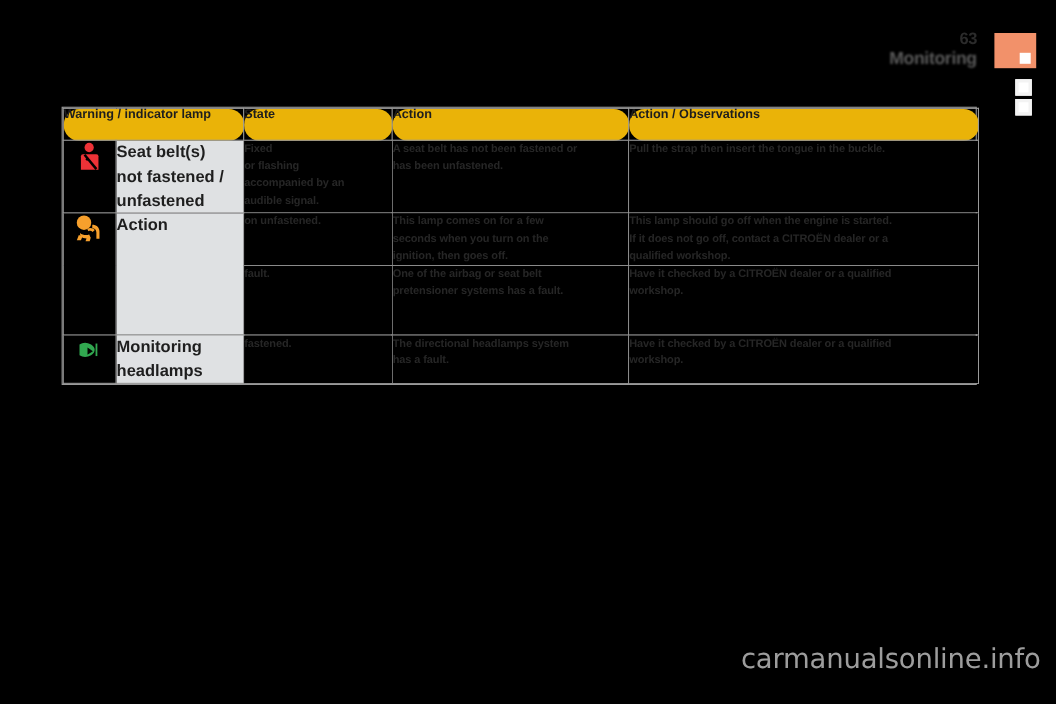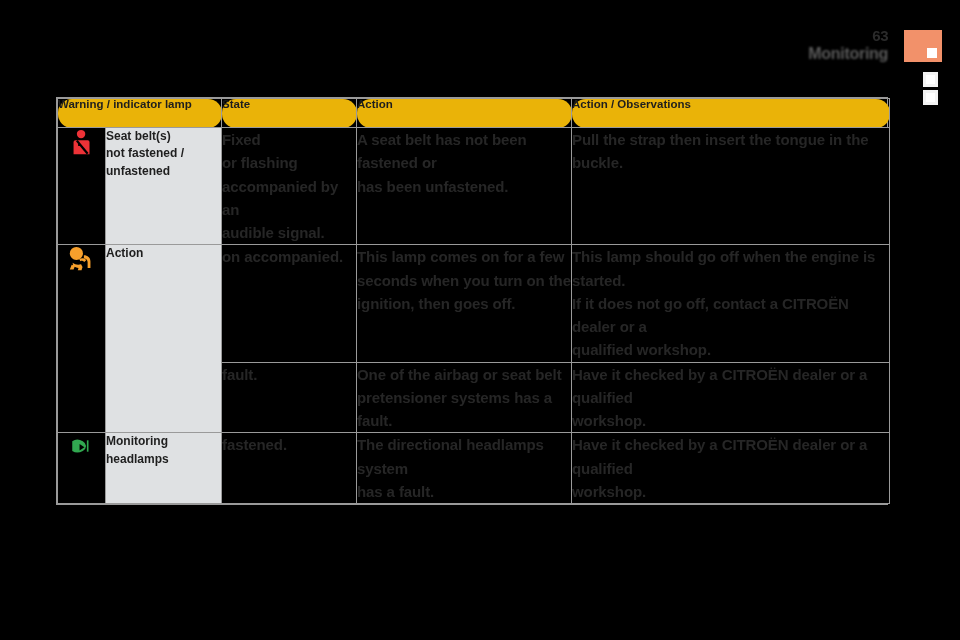--- a/index.html
+++ b/index.html
@@ -116,29 +116,29 @@
   col.c-cause { width: 215px; }
   col.c-act   { width: 318px; }
 
   td.icon-cell {
     background: #000000;
     text-align: center;
     padding-top: 8px;
   }
   td.lamp-cell {
     background: #dfe1e3;
-    font-size: 12px;
+    font-size: 15px;
     font-weight: bold;
     color: #1e1e1e;
     padding: 8px 6px 8px 9px;
     line-height: 1.45;
   }
   td.body-cell {
     background: #000000;
-    font-size: 15px;
+    font-size: 10px;
     font-weight: bold;
     color: #262626;
     padding: 8px 8px 8px 8px;
     line-height: 1.55;
     filter: blur(0.55px);
     letter-spacing: -0.1px;
   }
 
   .blurtext { display: block; }
 
@@ -236,21 +236,21 @@
               <path d="M6 19 c2.5 2 6 2.5 9 1.5 l1.5 3 c-3 1.5 -7 1.2 -10 -1 z" fill="#f7a02c"></path>
               <path d="M5 21 l-2 5 h4 l1.5 -3.5 z" fill="#f7a02c"></path>
               <path d="M13 22.5 l-1.5 4.5 h4 l1 -3.5 z" fill="#f7a02c"></path>
             </svg>
           </span>
         </td>
         <td class="lamp-cell" rowspan="2">
           <span style="white-space:pre-line">Action</span>
         </td>
         <td class="body-cell">
-          <span class="blurtext" style="white-space:pre-line">on accompanied.</span>
+          <span class="blurtext" style="white-space:pre-line">on unfastened.</span>
         </td>
         <td class="body-cell">
           <span class="blurtext" style="white-space:pre-line">This lamp comes on for a few
 seconds when you turn on the
 ignition, then goes off.</span>
         </td>
         <td class="body-cell">
           <span class="blurtext" style="white-space:pre-line">This lamp should go off when the engine is started.
 If it does not go off, contact a CITROËN dealer or a
 qualified workshop.</span>
@@ -294,14 +294,15 @@
         </td>
         <td class="body-cell">
           <span class="blurtext" style="white-space:pre-line">Have it checked by a CITROËN dealer or a qualified
 workshop.</span>
         </td>
       </tr>
     </tbody>
       </table>
   </div>
 
+  <div class="watermark">carmanualsonline.info</div>
 
 </div>
 
 </body></html>

